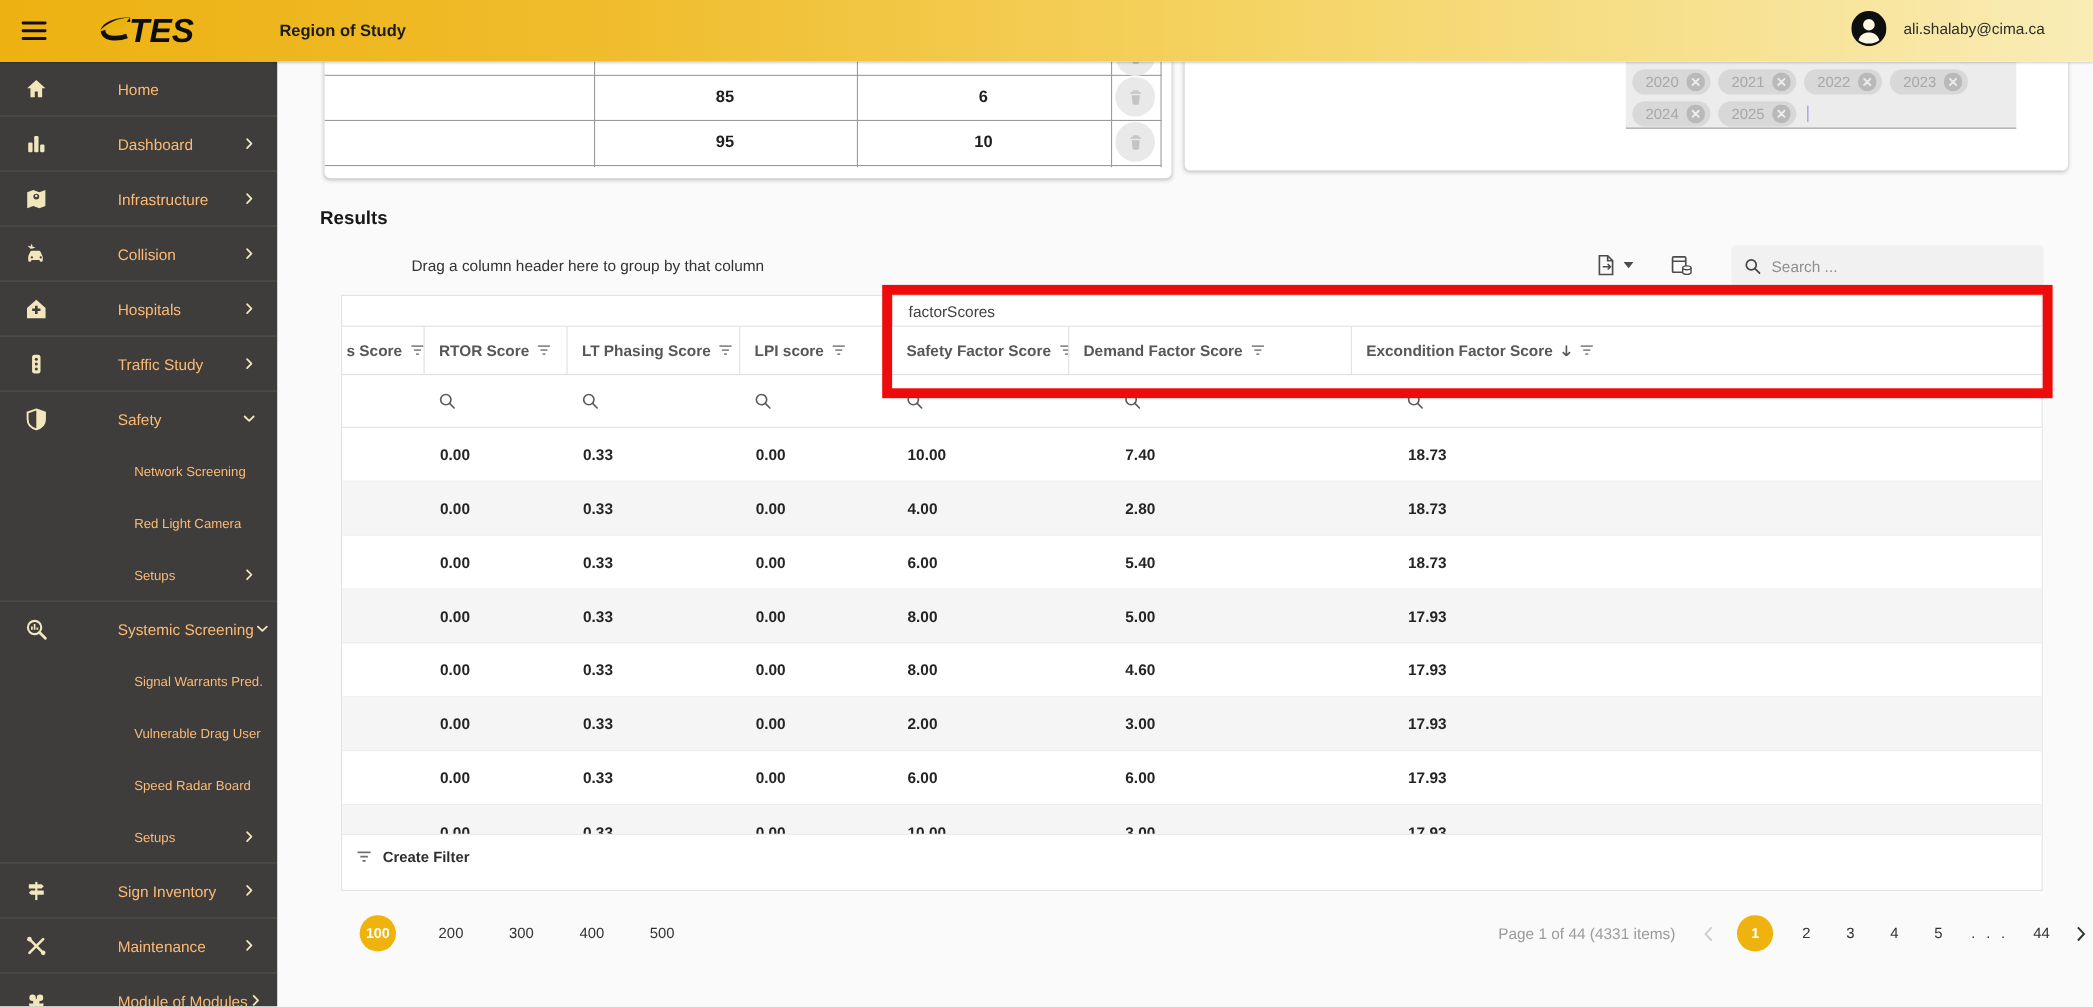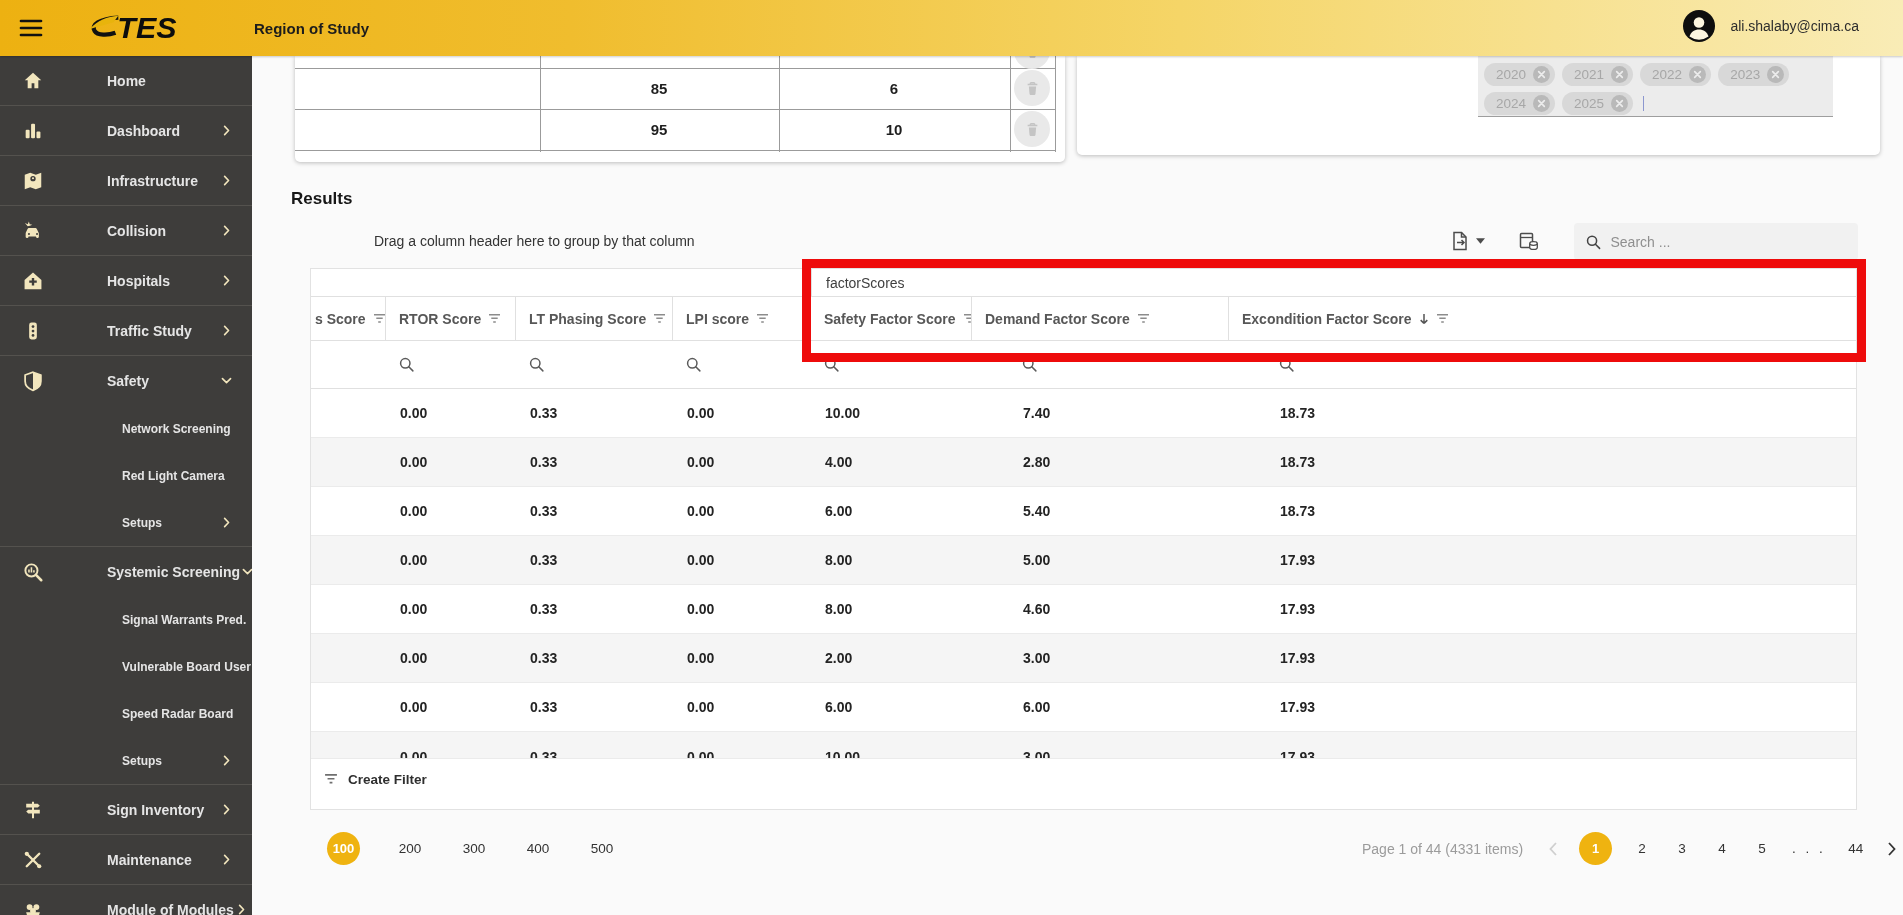--- a/index.html
+++ b/index.html
@@ -16,21 +16,21 @@
   .region-title { margin-left:52px; font-size:15px; font-weight:700; color:#1c1c1c; }
   .user { position:absolute; right:44px; top:0; height:51px; display:flex; align-items:center; gap:15px; }
   .user-email { font-size:14px; color:#2d2d2d; }
 
   
   .sidebar { position:absolute; top:56px; left:0; width:252px; height:859px; background:#3e3d3b; z-index:30; overflow:hidden; }
   .sidebar ul { list-style:none; }
   .side-group { border-bottom:1px solid #54524e; }
   .side-item { display:flex; align-items:center; height:49px; padding:0 18px 0 22px; cursor:pointer; }
   .side-item .s-icon { width:22px; height:22px; margin-right:19px; color:#f2e6bd; flex:none; }
-  .side-label { flex:1; color:#e5e5e5; font-weight:700; font-size:14px; white-space:nowrap;padding-left:44px; }
+  .side-label { flex:1; color:#fdba74; font-weight:400; font-size:14px; white-space:nowrap;padding-left:44px; }
   .side-chev { width:15px; height:15px; color:#f2e6bd; flex:none; }
   .sub-item { display:flex; align-items:center; height:47px; padding:0 18px 0 78px; cursor:pointer; }
   .sub-item .side-label { font-size:12px; }
 
   
   .main { position:absolute; left:252px; top:56px; width:1651px; height:859px; background:#fafafa; }
 
   .card { position:absolute; background:#fff; border-radius:0 0 5px 5px; box-shadow:0 1px 4px rgba(0,0,0,.25); overflow:hidden; }
   .card.left  { left:43px;  top:0; width:770px; height:106px; }
   .card.right { left:825px; top:0; width:803px; height:99px; }
@@ -271,21 +271,21 @@
             <svg viewBox="0 0 24 24" width="15" height="15" fill="currentColor">
               <path d="M5.5 9l6.5 6.3L18.5 9" fill="none" stroke="currentColor" stroke-width="2.6" stroke-linecap="round" stroke-linejoin="round"></path>
             </svg>
           </span>
         </div>
         <ul>
           <li class="sub-item">
             <span class="side-label">Signal Warrants Pred.</span>
           </li>
           <li class="sub-item">
-            <span class="side-label">Vulnerable Board User</span>
+            <span class="side-label">Vulnerable Drag User</span>
           </li>
           <li class="sub-item">
             <span class="side-label">Speed Radar Board</span>
           </li>
           <li class="sub-item">
             <span class="side-label">Setups</span>
             <span class="side-chev" style="width:15px;height:15px;display:inline-flex">
               <svg viewBox="0 0 24 24" width="15" height="15" fill="currentColor">
                 <path d="M9 5.5l6.3 6.5L9 18.5" fill="none" stroke="currentColor" stroke-width="2.6" stroke-linecap="round" stroke-linejoin="round"></path>
               </svg>

